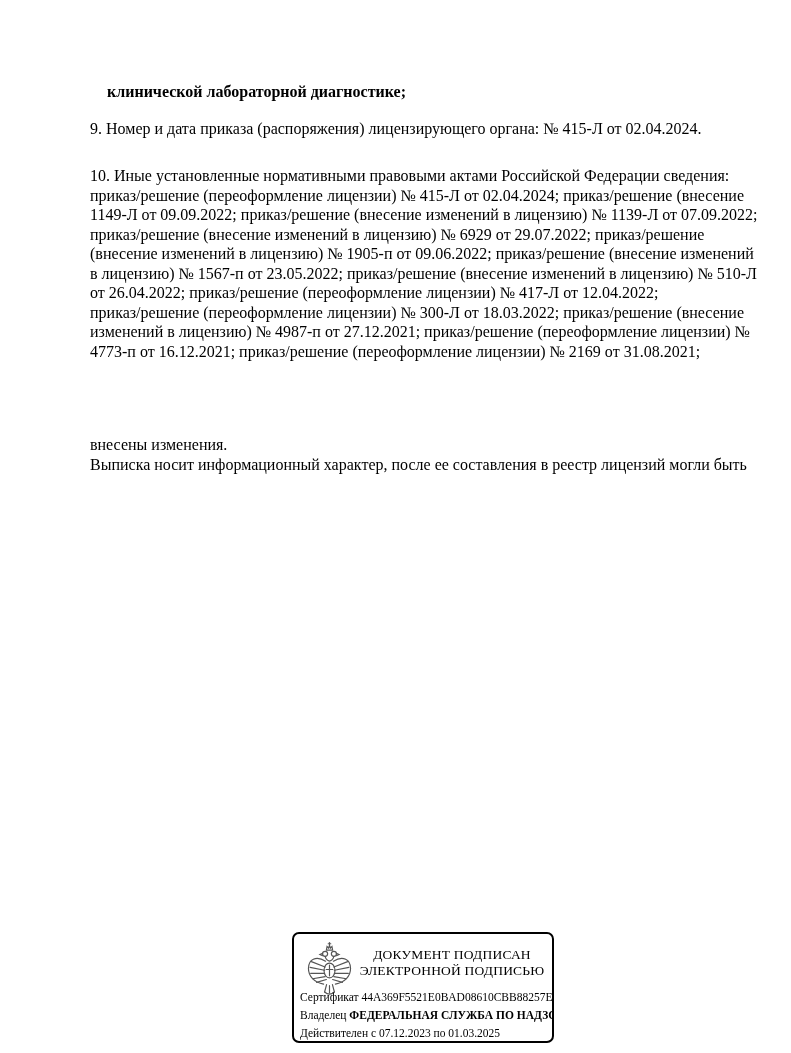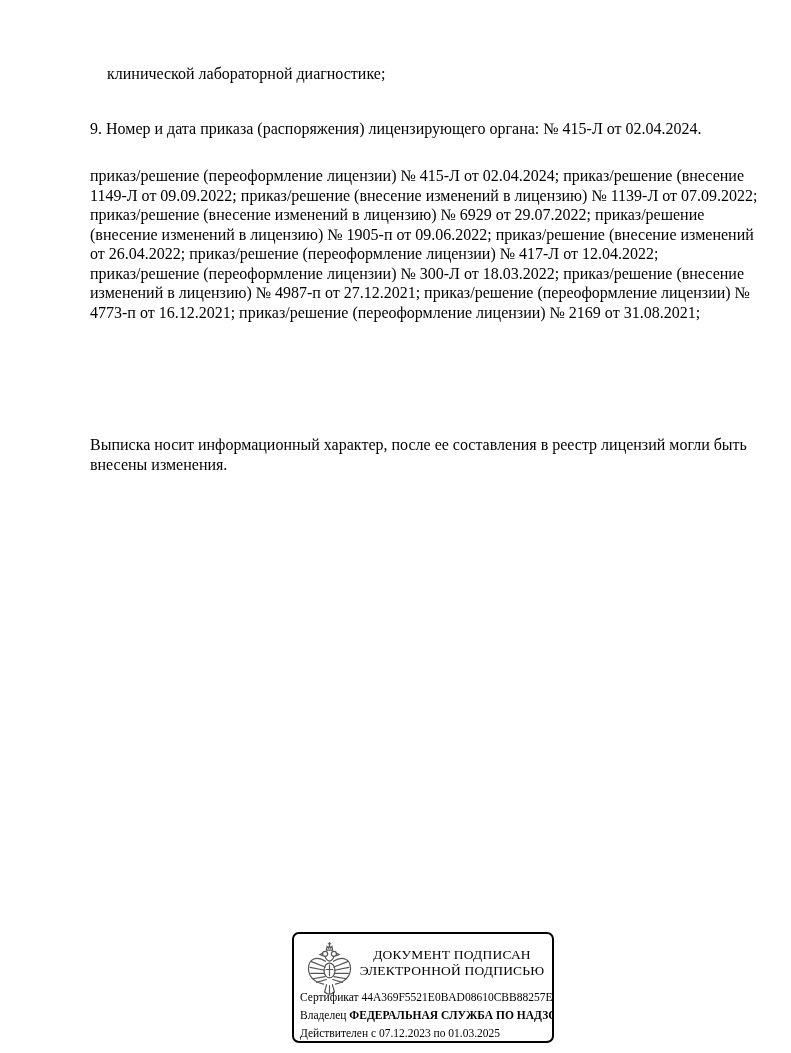--- a/index.html
+++ b/index.html
@@ -17,21 +17,21 @@
     position: absolute;
     left: 90px;
     top: 0;
     width: 690px;
     font-size: 16px;
     line-height: 19.5px;
   }
   .para { position: absolute; left: 0; width: 690px; }
   .para .line { white-space: nowrap; }
 
-  .para-continuation { top: 64px; }
+  .para-continuation { top: 82px; font-weight: bold; }
   .para-continuation .line { padding-left: 17px; }
   .para-item9 { top: 119px; }
   .para-item10 { top: 166px; }
   .para-disclaimer { top: 435px; }
 
   .stamp {
     position: absolute;
     left: 292px;
     top: 932px;
     width: 262px;
@@ -78,33 +78,35 @@
 
   <div class="para para-continuation">
     <div class="line">клинической лабораторной диагностике;</div>
   </div>
 
   <div class="para para-item9">
     <div class="line">9. Номер и дата приказа (распоряжения) лицензирующего органа: № 415-Л от 02.04.2024.</div>
   </div>
 
   <div class="para para-item10">
+    <div class="line">10. Иные установленные нормативными правовыми актами Российской Федерации сведения:</div>
     <div class="line">приказ/решение (переоформление лицензии) № 415-Л от 02.04.2024; приказ/решение (внесение</div>
     <div class="line">1149-Л от 09.09.2022; приказ/решение (внесение изменений в лицензию) № 1139-Л от 07.09.2022;</div>
     <div class="line">приказ/решение (внесение изменений в лицензию) № 6929 от 29.07.2022; приказ/решение</div>
     <div class="line">(внесение изменений в лицензию) № 1905-п от 09.06.2022; приказ/решение (внесение изменений</div>
+    <div class="line">в лицензию) № 1567-п от 23.05.2022; приказ/решение (внесение изменений в лицензию) № 510-Л</div>
     <div class="line">от 26.04.2022; приказ/решение (переоформление лицензии) № 417-Л от 12.04.2022;</div>
     <div class="line">приказ/решение (переоформление лицензии) № 300-Л от 18.03.2022; приказ/решение (внесение</div>
     <div class="line">изменений в лицензию) № 4987-п от 27.12.2021; приказ/решение (переоформление лицензии) №</div>
     <div class="line">4773-п от 16.12.2021; приказ/решение (переоформление лицензии) № 2169 от 31.08.2021;</div>
   </div>
 
   <div class="para para-disclaimer">
+    <div class="line">внесены изменения.</div>
     <div class="line">Выписка носит информационный характер, после ее составления в реестр лицензий могли быть</div>
-    <div class="line">внесены изменения.</div>
   </div>
 
 </div>
 
 <div class="stamp">
 
   <svg class="stamp-emblem" viewBox="0 0 48 58" xmlns="http://www.w3.org/2000/svg" aria-hidden="true">
     <g stroke="#555555" fill="none" stroke-width="1.2" stroke-linecap="round">
       <line x1="24" y1="1.5" x2="24" y2="4"></line>
       <line x1="22.7" y1="2.7" x2="25.3" y2="2.7"></line>

